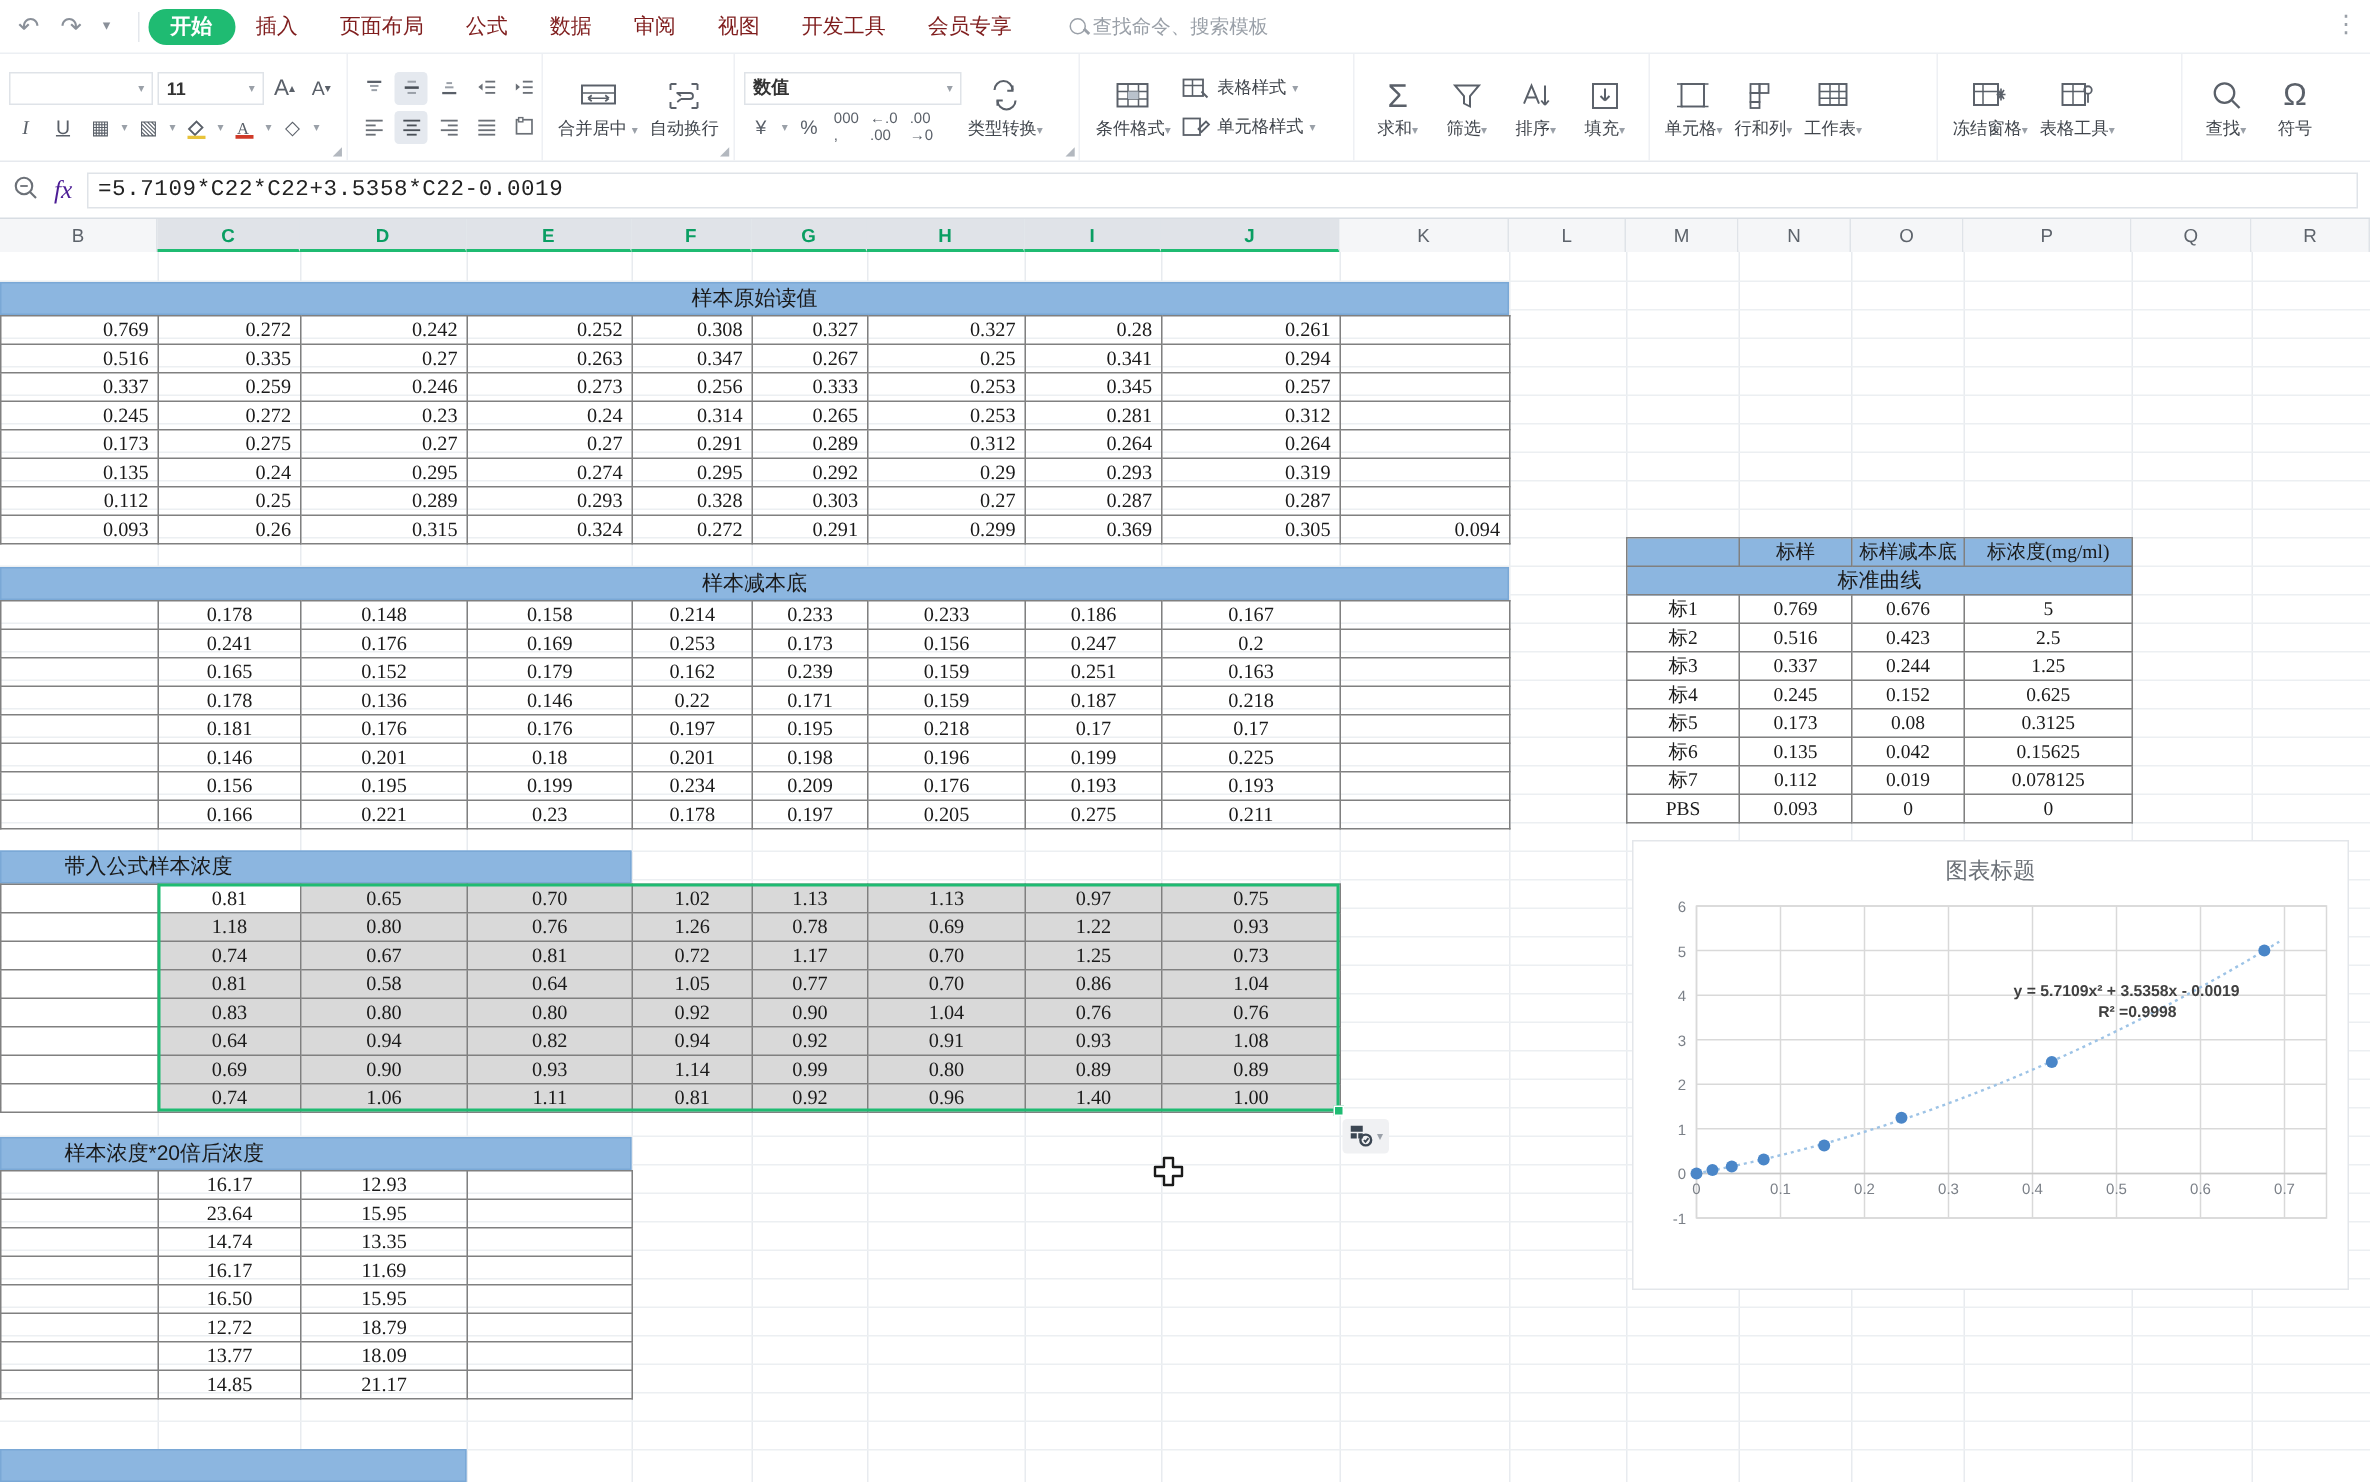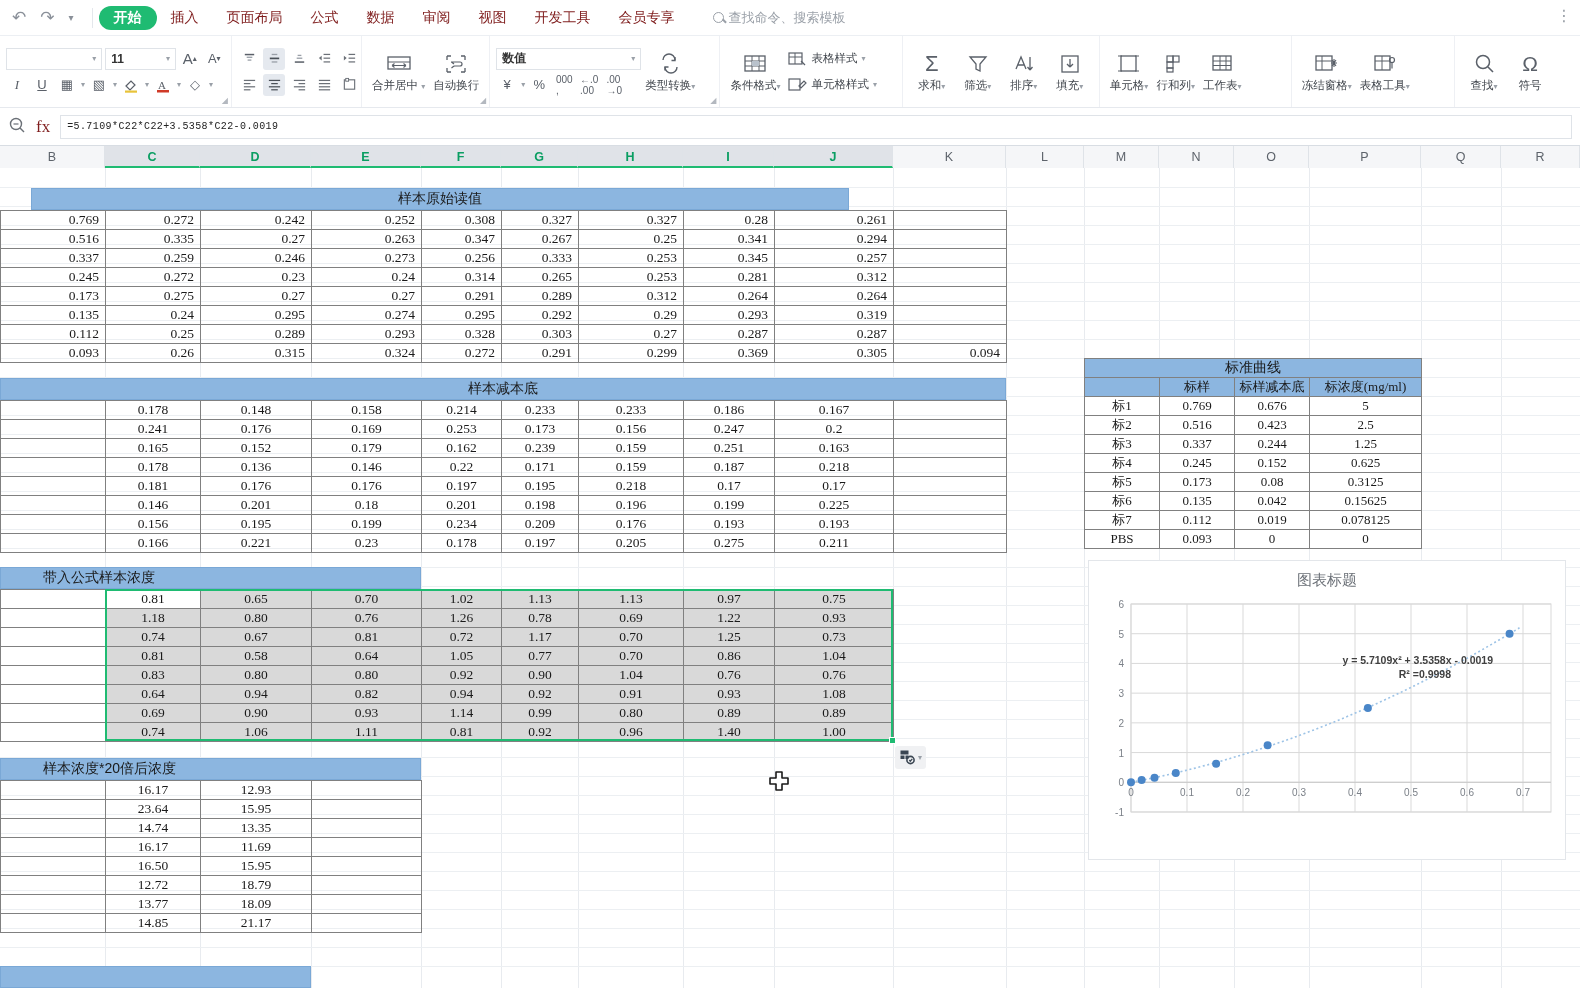--- a/index.html
+++ b/index.html
@@ -84,25 +84,25 @@
     font-size: 11.5px; padding: 2px 3px; white-space: nowrap; font-family: Liberation Serif, serif;
   }
   .gexp { position:absolute; right: 3px; bottom: 2px; font-size: 8px; color:#b3b8bf; }
 
   
   .fbar {
     position: absolute; top: 108px; left: 0; width: 1580px; height: 38px;
     background: #fff; display: flex; align-items: center; gap: 10px;
     padding: 0 8px; border-bottom: 1px solid #d8dde3;
   }
-  .fbar .fx { font-family: "Liberation Serif", serif; font-size: 17px; color:#7f1d1d; }
+  .fbar .fx { font-style: italic; font-family: "Liberation Serif", serif; font-size: 17px; color:#4c1d95; }
   .finput {
     flex: 1; height: 24px; border: 1px solid #dfe3e8; background:#fff;
     display:flex; align-items:center; padding: 0 6px;
-    font-family: "Liberation Mono","DejaVu Sans Mono", monospace; font-size: 10px; color:#222;
+    font-family: "Liberation Mono","DejaVu Sans Mono", monospace; font-size: 15px; color:#222;
     letter-spacing: 0.4px;
   }
 
   
   .gridwrap { position: absolute; top: 146px; left: 0; width: 1580px; height: 842px; background:#fff; overflow:hidden; }
   .colhdr { position:absolute; top:0; left:0; height: 22px; width: 1580px; background:#f5f6f8; border-bottom: 1px solid #c9ced6;}
   .ch {
     position:absolute; top:0; height: 22px; text-align:center; font-size: 12.5px;
     color:#5d636b; line-height: 22px; border-right: 1px solid #dfe3e8; background:#f5f6f8;
   }
@@ -609,21 +609,21 @@
       <div class="hline" style="top:665px"></div>
       <div class="hline" style="top:684px"></div>
       <div class="hline" style="top:703px"></div>
       <div class="hline" style="top:722px"></div>
       <div class="hline" style="top:741px"></div>
       <div class="hline" style="top:760px"></div>
       <div class="hline" style="top:779px"></div>
       <div class="hline" style="top:798px"></div>
     </div>
 
-    <div class="bandtitle" style="left:0px; top:42px; width:818px; height:22px;margin-left:31px;">样本原始读值</div>
+    <div class="bandtitle" style="left:0px; top:42px; width:1006px; height:22px;">样本原始读值</div>
     <table class="dtable" style="left:0px; top:64px;">
       <tbody>
           <tr>
         <td style="width:105px">0.769</td>
         <td style="width:95px">0.272</td>
         <td style="width:111px">0.242</td>
         <td style="width:110px">0.252</td>
         <td style="width:80px">0.308</td>
         <td style="width:77px">0.327</td>
         <td style="width:105px">0.327</td>
@@ -979,27 +979,27 @@
         <td></td>
       </tr>
     </tbody>
       </table>
 
     <div class="bandtitle" style="left:0px; top:820px; width:311px; height:22px;"></div>
 
     <table class="sctable" style="left:1084px; top:212px;">
       <tbody>
           <tr>
-        <td class="title" colspan="4">标准曲线</td>
-      </tr>
-      <tr>
         <td class="hdr" style="width:75px"></td>
         <td class="hdr" style="width:75px">标样</td>
         <td class="hdr" style="width:75px">标样减本底</td>
         <td class="hdr" style="width:112px">标浓度(mg/ml)</td>
+      </tr>
+      <tr>
+        <td class="title" colspan="4">标准曲线</td>
       </tr>
       <tr>
         <td>标1</td>
         <td>0.769</td>
         <td>0.676</td>
         <td>5</td>
       </tr>
       <tr>
         <td>标2</td>
         <td>0.516</td>

